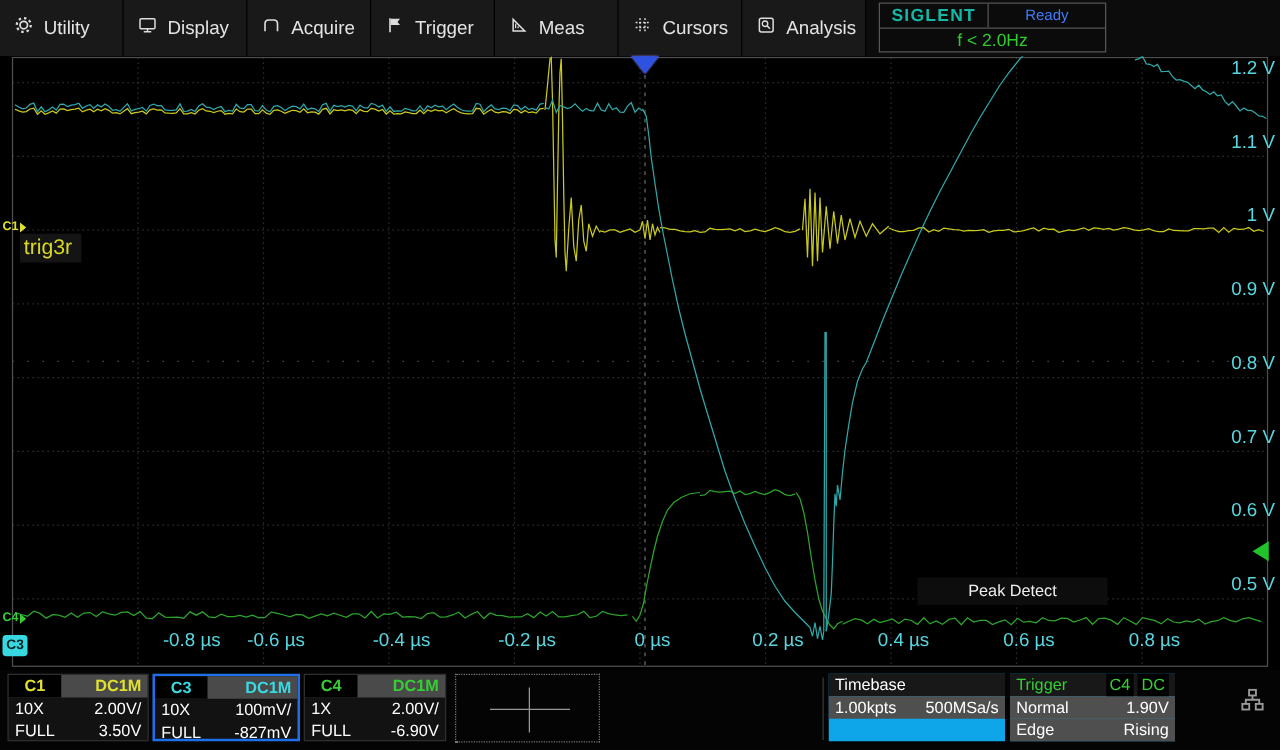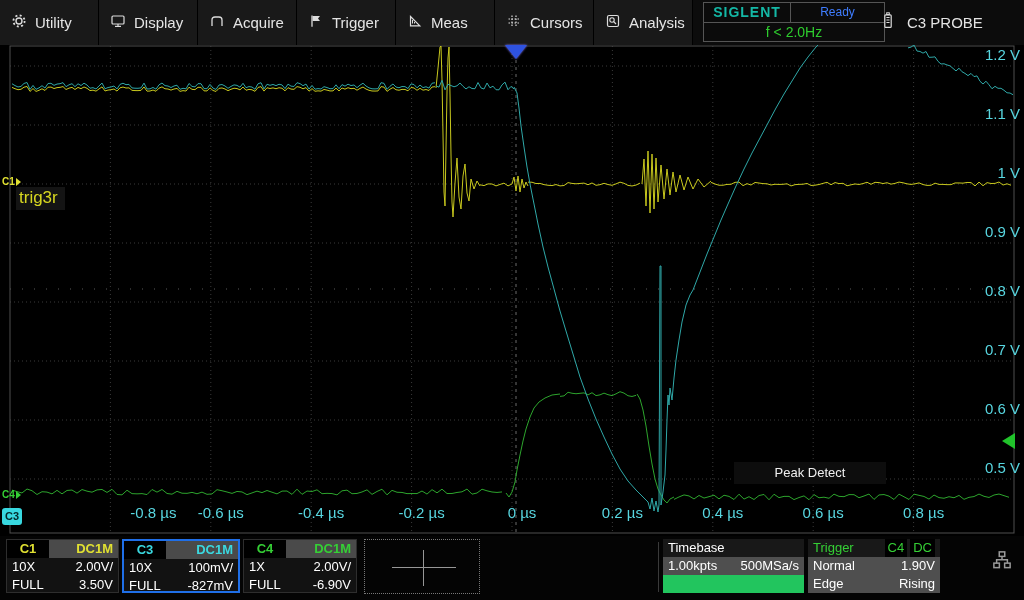--- a/index.html
+++ b/index.html
@@ -52,21 +52,21 @@
   .chbox .head{display:flex;height:18px;line-height:17px;background:#4a4a4a;font-weight:bold;}
   .chbox .chip{width:42px;background:#000;text-align:center;}
   .chbox .coup{flex:1;text-align:right;padding-right:5px;}
   .chbox .row{display:flex;justify-content:space-between;height:18px;line-height:18px;
               padding:0 5px;color:#fff;}
   .addbox{position:absolute;left:364px;top:3px;width:116px;height:55px;box-sizing:border-box;
           border:1px dotted #777;}
   .cross-h{position:absolute;left:27px;top:27px;width:64px;height:1px;background:#979797;}
   .cross-v{position:absolute;left:58px;top:10px;width:1px;height:36px;background:#979797;}
   .vsep{position:absolute;left:658px;top:6px;width:1px;height:50px;background:#3a3a3a;}
-  .infobox{position:absolute;top:3px;height:54px;box-sizing:border-box;font-size:13px;background:#22c55e;}
+  .infobox{position:absolute;top:3px;height:54px;box-sizing:border-box;font-size:13px;background:#0ea5e9;}
   .infobox .head{height:18px;line-height:17px;padding:0 5px;color:#fff;background:#181818;display:flex;}
   .infobox .row{display:flex;justify-content:space-between;height:18px;line-height:18px;
                 padding:0 5px;color:#fff;background:#4f4f4f;}
   .tb{left:663px;width:141px;}
   .trg{left:808px;width:132px;}
   .trg .head .ttl{flex:1;color:#35cf35;}
   .trg .head .chip{background:#000;color:#35cf35;padding:0 3px;margin-left:3px;}
   .neticon{position:absolute;left:992px;top:14px;}
 </style>
 </head>
@@ -131,32 +131,20 @@
             </svg></span>
         <span class="lbl">Analysis</span>
       </div>
     </div>
     <div class="status-box">
       <div class="status-top">
         <span class="brand">SIGLENT</span>
         <span class="ready">Ready</span>
       </div>
       <div class="freq">f &lt; 2.0Hz</div>
-    </div>
-    <div class="probe">
-      <span><svg width="16" height="17" viewBox="0 0 16 17">
-            <rect x="6.7" y="0.8" width="2.6" height="1.8" fill="none" stroke="#ddd" stroke-width="1"></rect>
-            <rect x="4.8" y="2.8" width="6.4" height="12.6" rx="1" fill="none" stroke="#ddd" stroke-width="1.2"></rect>
-            <g stroke="#ddd" stroke-width="1">
-              <line x1="6.4" y1="5.5" x2="9.6" y2="5.5"></line>
-              <line x1="6.4" y1="8" x2="9.6" y2="8"></line>
-              <line x1="6.4" y1="10.5" x2="9.6" y2="10.5"></line>
-            </g>
-          </svg></span>
-      <span class="lbl">C3 PROBE</span>
     </div>
   </div>
 
   <div id="scope">
     <svg id="wave-svg" width="1024" height="491" viewBox="0 45 1024 491">
         <line x1="110.4" y1="46" x2="110.4" y2="533" stroke="#3a3a3a" stroke-dasharray="1 3"></line>
         <line x1="210.8" y1="46" x2="210.8" y2="533" stroke="#3a3a3a" stroke-dasharray="1 3"></line>
         <line x1="311.2" y1="46" x2="311.2" y2="533" stroke="#3a3a3a" stroke-dasharray="1 3"></line>
         <line x1="411.6" y1="46" x2="411.6" y2="533" stroke="#3a3a3a" stroke-dasharray="1 3"></line>
         <line x1="512" y1="46" x2="512" y2="533" stroke="#3a3a3a" stroke-dasharray="1 3"></line>

